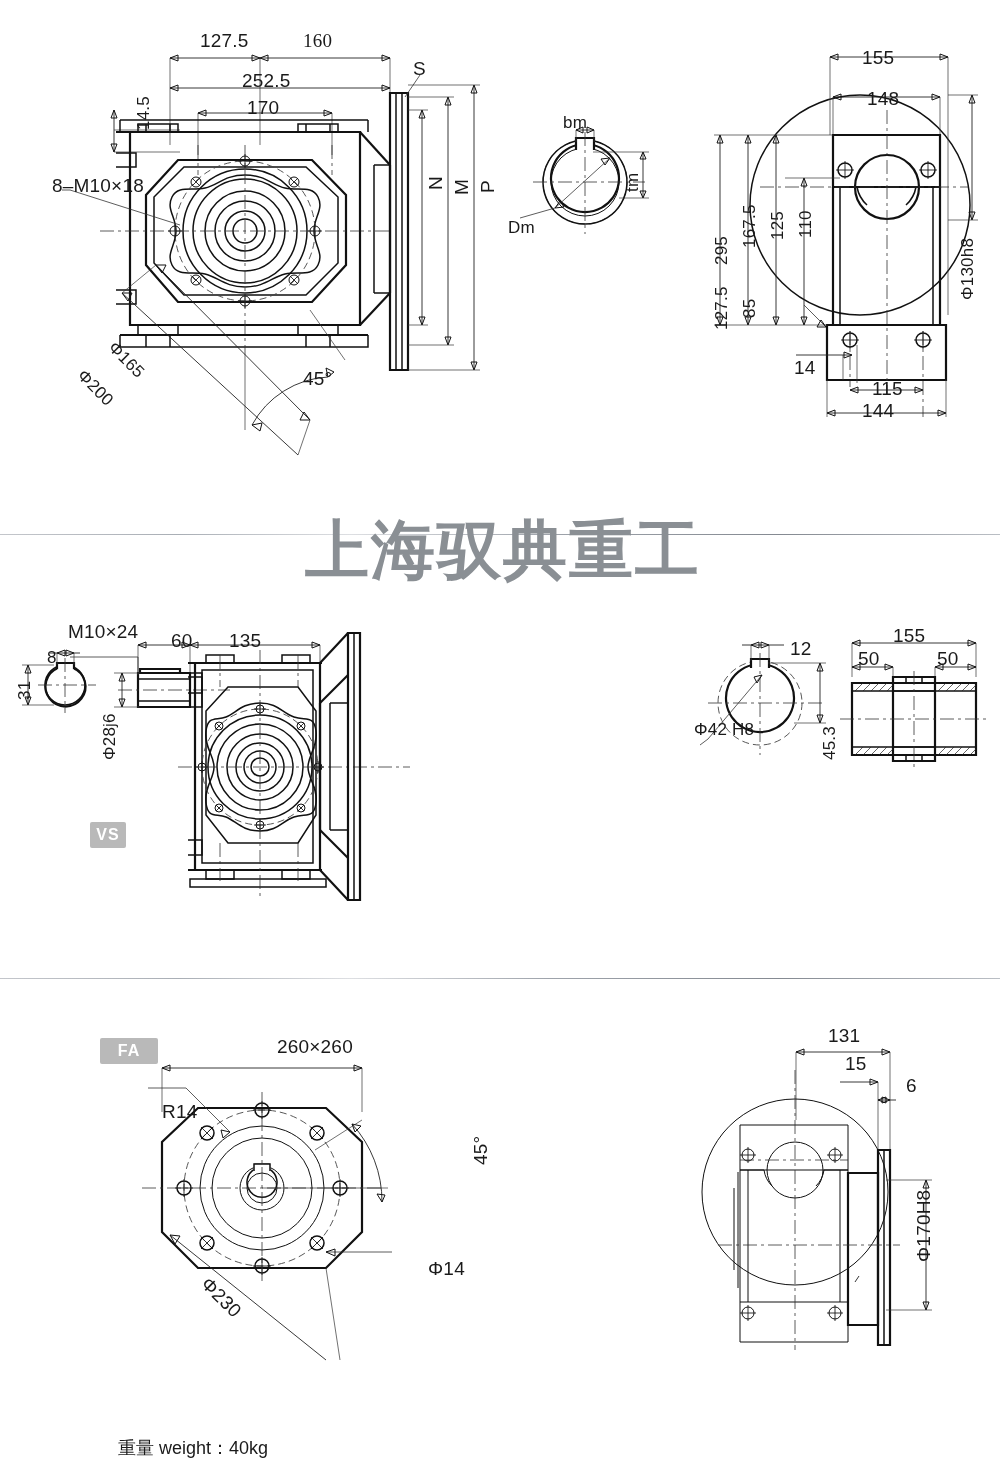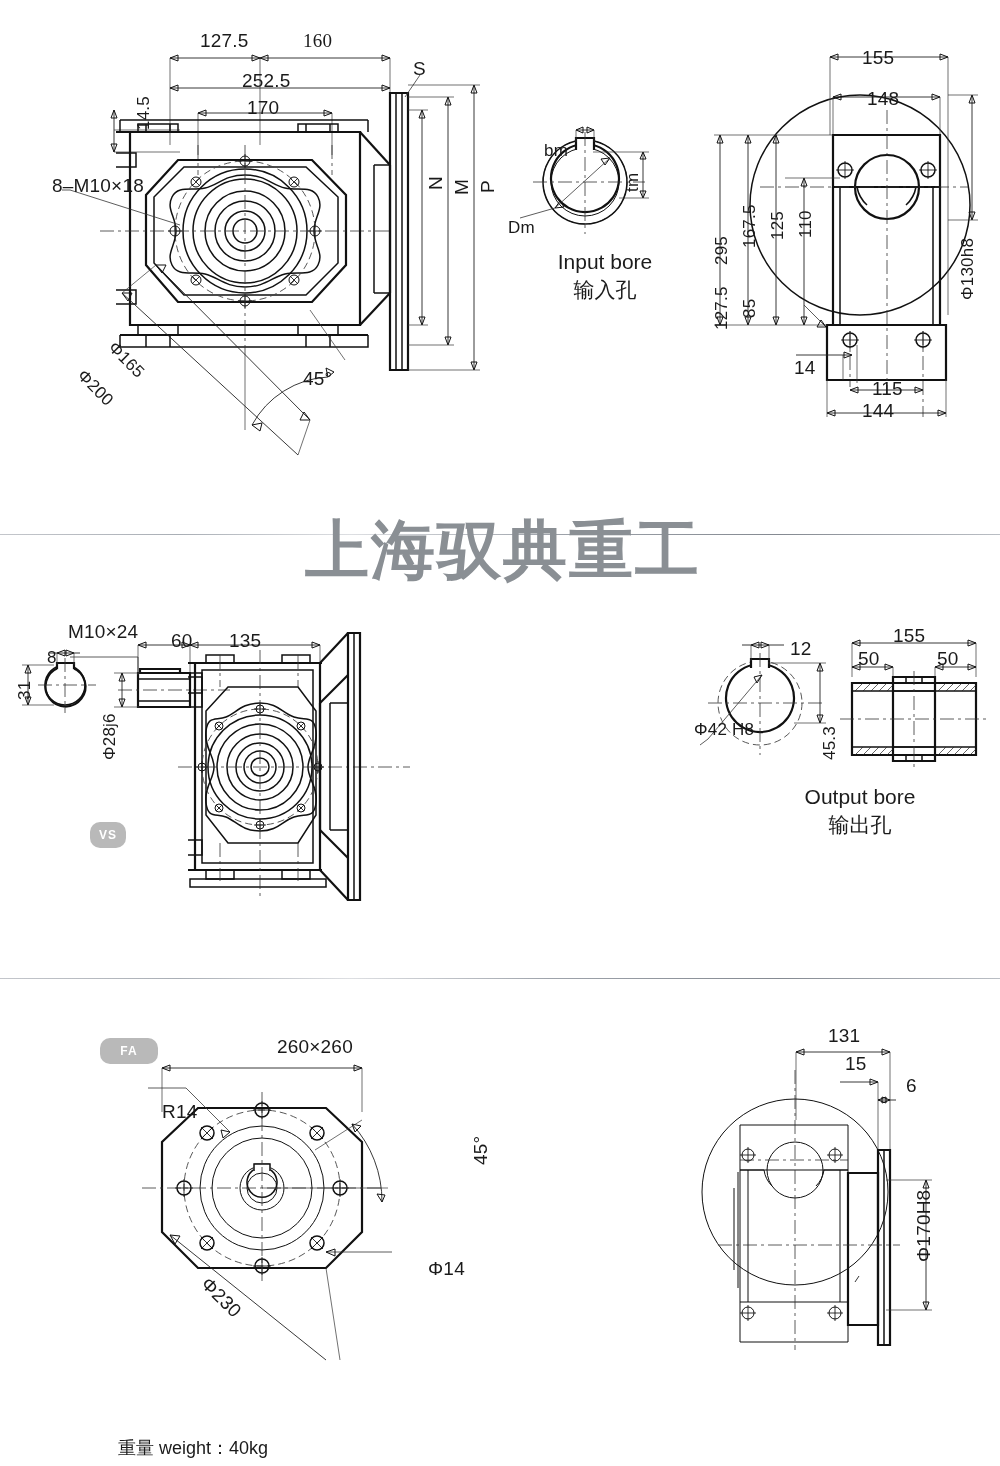--- a/index.html
+++ b/index.html
@@ -34,25 +34,25 @@
     color:#1c1c1c;
     text-align:center;
     line-height:1.35;
     white-space:nowrap;
   }
   .caption .cn{font-size:21px;display:block;}
   .badge{
     position:absolute;
     display:flex;align-items:center;justify-content:center;
     font-weight:bold;
-    font-size:12px;
+    font-size:16px;
     color:#ffffff;
     background:#b9b9b9;
     letter-spacing:1px;
-    border-radius:10px;
+    border-radius:2px;
   }
   .watermark{
     position:absolute;
     font-size:64px;
     font-weight:bold;
     color:#8a8f94;
     letter-spacing:2px;
     white-space:nowrap;
     font-family:"DejaVu Sans",sans-serif;
   }
@@ -275,28 +275,24 @@
       <path class="ln thin" d="M128 88 l-3 -7 h6 z" fill="#111"></path>
       <path class="extln" d="M78 42 H134"></path>
       <path class="extln" d="M104 88 H134"></path>
 
       <path class="leader" d="M40 98 L95 48"></path>
       <path class="leader" d="M5 108 L40 98"></path>
       <path class="ln thin" d="M95 48 l-9 1 l4 6 z" fill="#111"></path>
       <path class="ln thin" d="M40 98 l9 -1 l-4 -6 z" fill="#111"></path>
     </svg>
   </div>
-  <span class="dimtext" style="left:544px;top:113px;margin-top:28px;">bm</span>
+  <span class="dimtext" style="left:563px;top:113px;">bm</span>
   <span class="dimtext rot90" style="left:623px;top:192px;">tm</span>
   <span class="dimtext" style="left:508px;top:218px;">Dm</span>
 
-  <div class="caption" style="left:525px;top:248px;width:160px;">
-    <span>Input bore</span>
-    <span class="cn">输入孔</span>
-  </div>
 
   <div class="view" style="left:700px;top:35px;">
     <svg width="300" height="400" viewBox="0 0 300 400">
 
       <circle class="ln med" cx="160" cy="170" r="110"></circle>
 
       <path class="dimln" d="M130 22 H248"></path>
       <path class="ln thin" d="M130 22 l8 -3 v6 z" fill="#111"></path>
       <path class="ln thin" d="M248 22 l-8 -3 v6 z" fill="#111"></path>
       <path class="extln" d="M130 22 V100"></path>
@@ -579,24 +575,20 @@
     </svg>
   </div>
 
   <span class="dimtext lg" style="left:790px;top:638px;">12</span>
   <span class="dimtext" style="left:694px;top:720px;">Φ42 H8</span>
   <span class="dimtext rot90" style="left:820px;top:760px;">45.3</span>
   <span class="dimtext lg" style="left:893px;top:625px;">155</span>
   <span class="dimtext lg" style="left:858px;top:648px;">50</span>
   <span class="dimtext lg" style="left:937px;top:648px;">50</span>
 
-  <div class="caption" style="left:775px;top:783px;width:170px;">
-    <span>Output bore</span>
-    <span class="cn">输出孔</span>
-  </div>
 
   <div class="sep" style="left:0;top:978px;width:1000px;"></div>
 
   <div class="badge" style="left:100px;top:1038px;width:58px;height:26px;">FA</div>
 
   <div class="view" style="left:130px;top:1030px;">
     <svg width="380" height="340" viewBox="0 0 380 340">
 
       <path class="dimln" d="M32 38 H232"></path>
       <path class="ln thin" d="M32 38 l8 -3 v6 z" fill="#111"></path>

